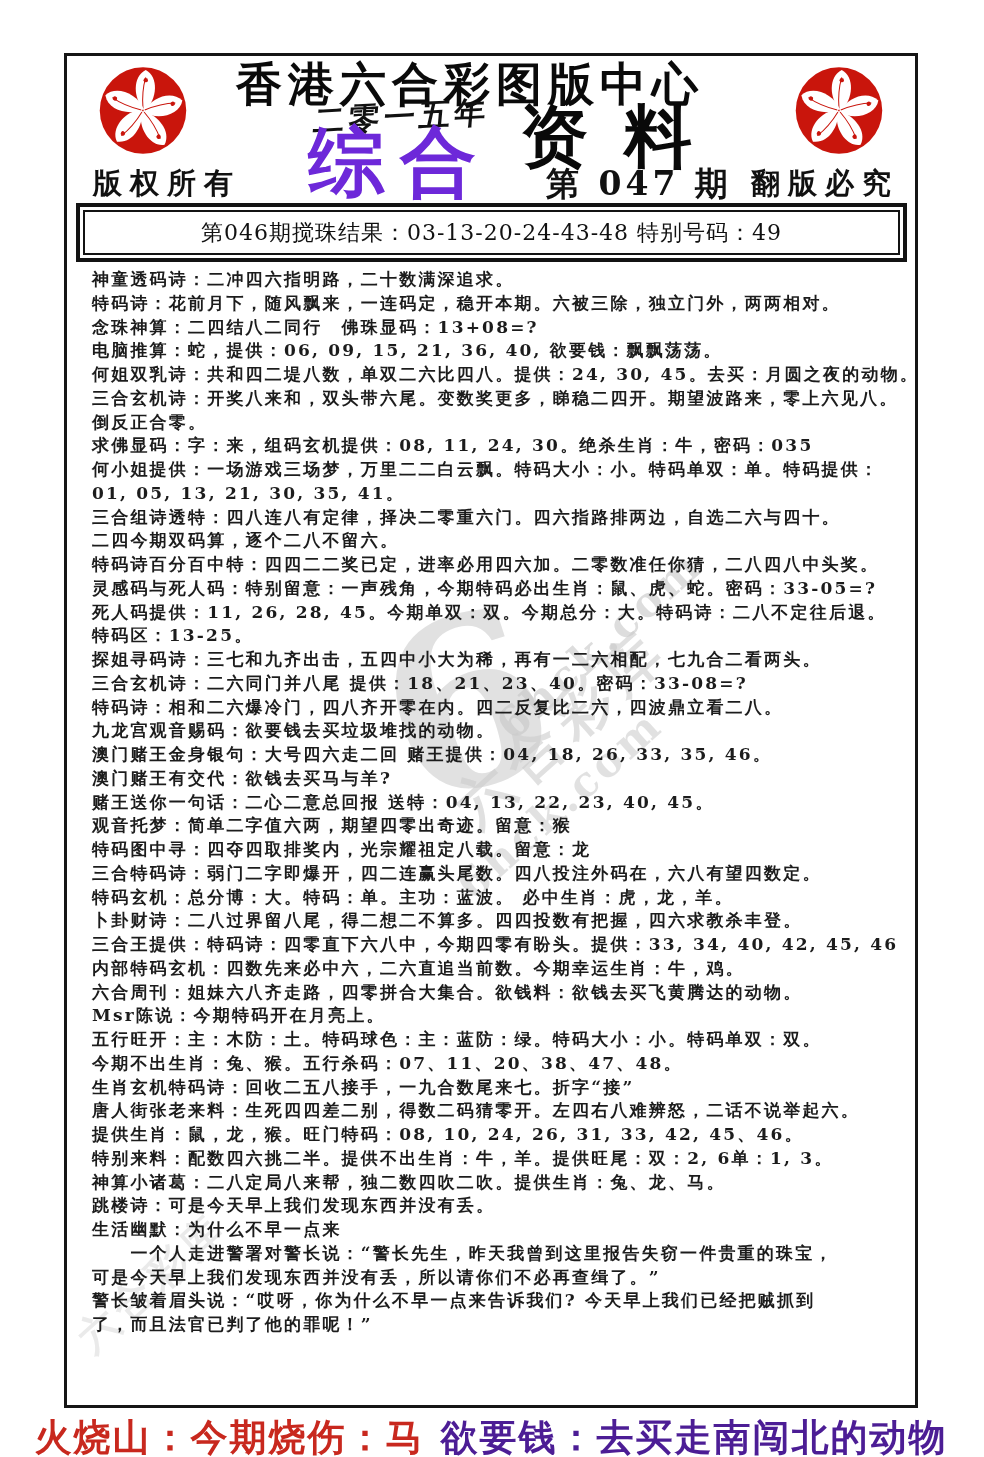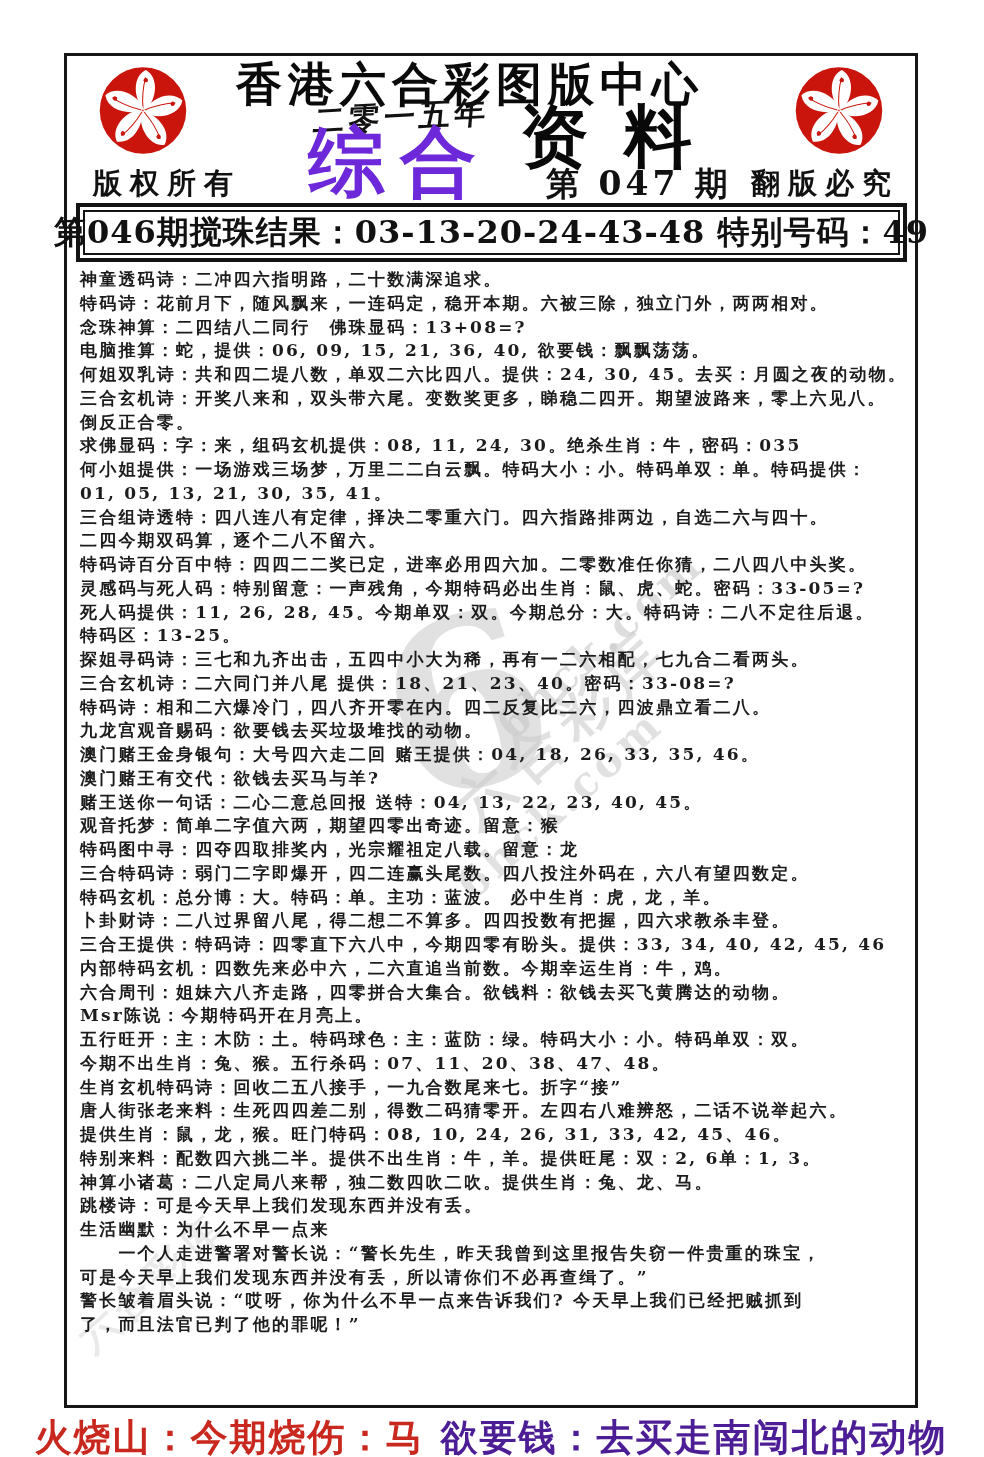--- a/index.html
+++ b/index.html
@@ -15,24 +15,24 @@
   .title1{left:236px;top:54px;font-size:46px;font-weight:900;letter-spacing:6px;white-space:nowrap;color:#0a0a0a;}
   .year{left:314px;top:96px;font-size:31px;font-weight:900;letter-spacing:4px;transform:skewX(-8deg) rotate(-3deg);white-space:nowrap;}
   .zonghe{left:308px;top:112px;font-size:76px;font-weight:900;letter-spacing:16px;white-space:nowrap;color:#6d28d9;}
   .ziliao{left:520px;top:92px;font-size:68px;font-weight:700;letter-spacing:36px;white-space:nowrap;color:#090909;}
   .issue{left:546px;top:162px;font-size:33px;font-weight:800;letter-spacing:4px;white-space:nowrap;}
   .copyleft{left:93px;top:164px;font-size:29px;font-weight:900;letter-spacing:8px;white-space:nowrap;}
   .copyright-r{left:751px;top:164px;font-size:29px;font-weight:900;letter-spacing:8px;white-space:nowrap;}
   
   .resultbox{left:76px;top:203px;width:831px;height:59px;border:4px solid #131313;box-sizing:border-box;background:#fff;}
   .resultbox-inner{position:absolute;left:3px;top:3px;right:3px;bottom:3px;border:2px solid #131313;
-        display:flex;align-items:center;justify-content:center;font-size:32px;font-weight:700;
+        display:flex;align-items:center;justify-content:center;font-size:22px;font-weight:400;
         letter-spacing:1px;white-space:nowrap;}
   
-  .body{left:80px;top:268px;width:828px;}
+  .body{left:92px;top:268px;width:828px;}
   .bline{height:23.75px;line-height:23.75px;font-size:17px;font-weight:700;letter-spacing:2.2px;
         white-space:nowrap;color:#1c1c1c;}
   
   .wm{pointer-events:none;white-space:nowrap;}
   .wm-big6{left:385px;top:570px;font-size:230px;font-weight:900;color:#bdbdbd;opacity:.45;transform:rotate(-18deg);}
   .wm-cn{left:430px;top:690px;font-size:56px;font-weight:900;color:#cccccc;opacity:.6;letter-spacing:10px;transform:rotate(-42deg);}
   .wm-en1{left:470px;top:620px;font-size:42px;font-weight:700;color:#c7c7c7;opacity:.6;letter-spacing:4px;transform:rotate(-42deg);}
   .wm-en2{left:430px;top:780px;font-size:42px;font-weight:700;color:#cacaca;opacity:.55;letter-spacing:4px;transform:rotate(-42deg);}
   .wm-corner{left:60px;top:1255px;font-size:40px;font-weight:900;color:#d6d6d6;opacity:.5;letter-spacing:6px;transform:rotate(-42deg);}
   

